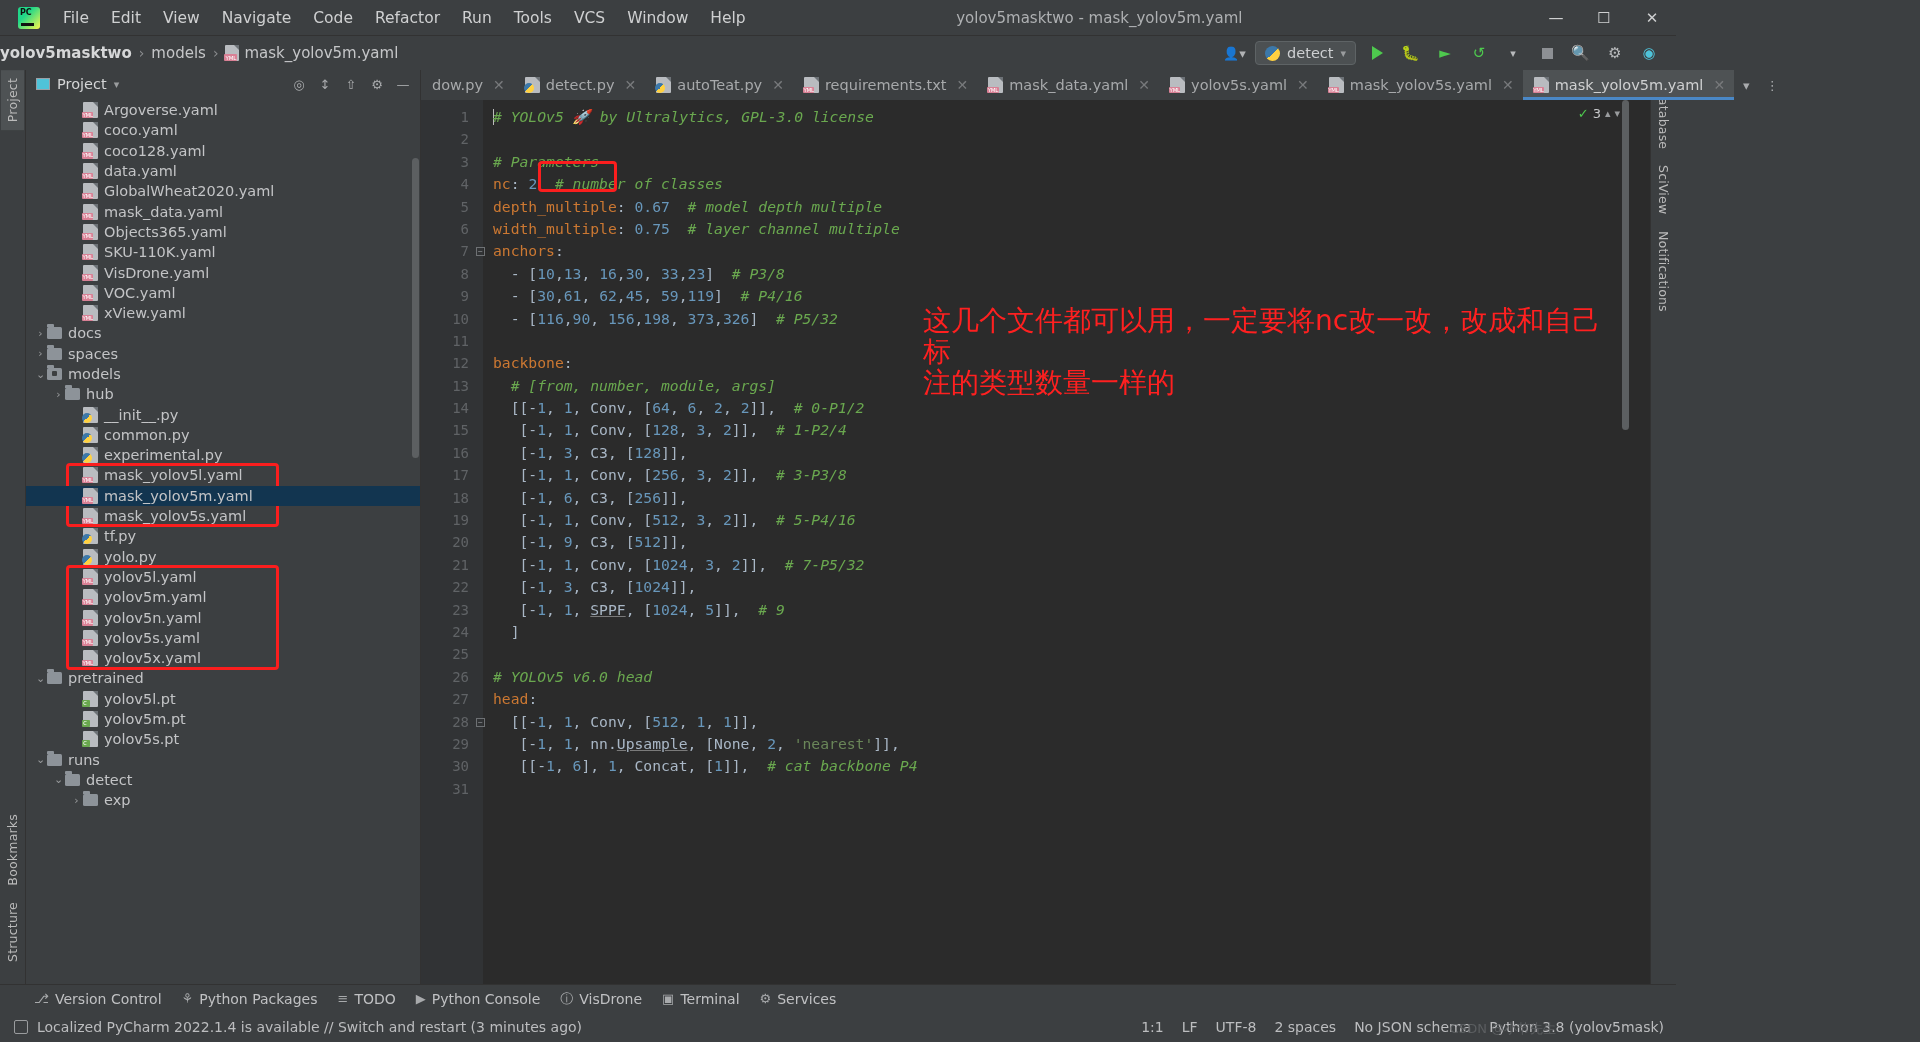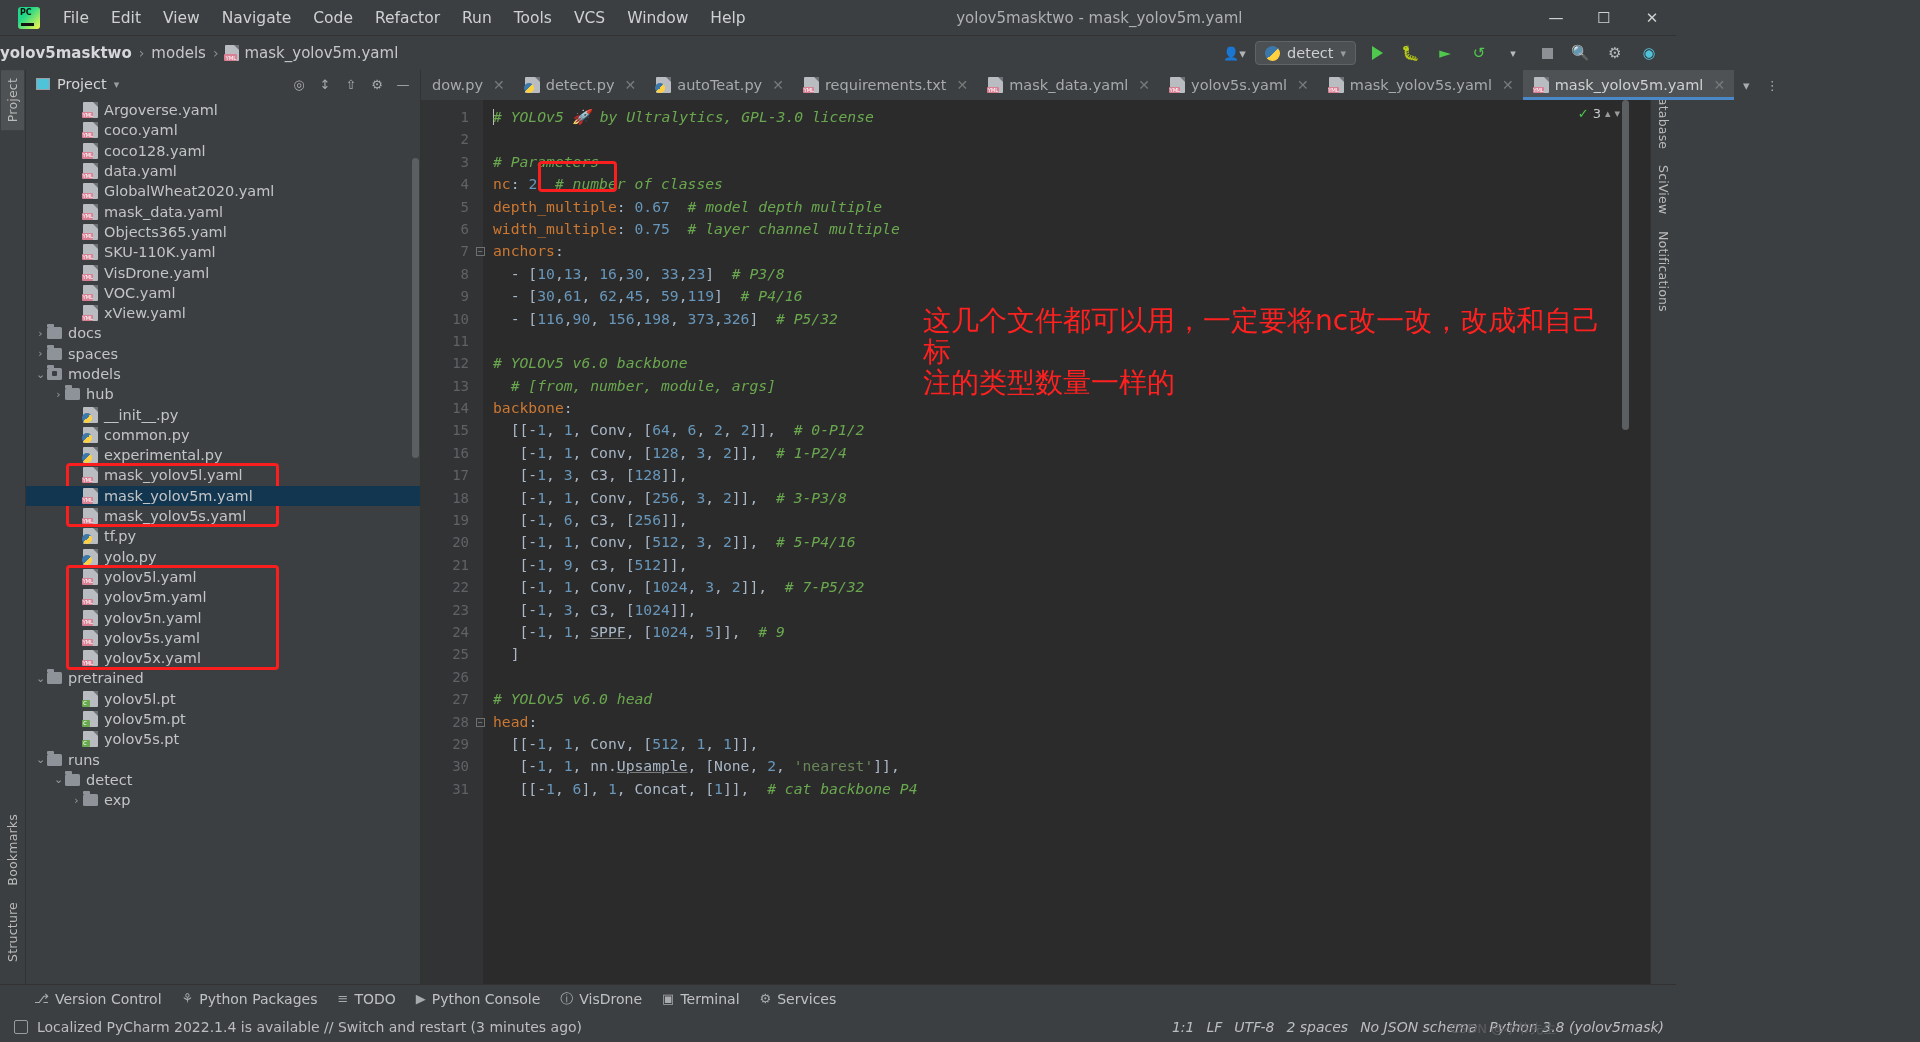--- a/index.html
+++ b/index.html
@@ -157,21 +157,21 @@
   
   .tw-bar { height: 28px; background:#3c3f41; display:flex; align-items:center; flex:0 0 28px;
             padding-left: 34px; gap: 20px; border-top:1px solid #323232;}
   .twb { display:flex; align-items:center; gap:6px; font-size:14px; color:#c0c1c3; }
   .twb .gi { font-size:13px; color:#a8aaac; }
 
   
   .statusbar { height: 30px; background:#3c3f41; display:flex; align-items:center; flex:0 0 30px;
             padding: 0 12px 0 14px; font-size:14px; color:#bcbdbf; gap:0px;}
   .sb-left { display:flex; align-items:center; gap:9px; }
-  .sb-right { margin-left:auto; display:flex; align-items:center; gap:12px;font-style:italic; }
+  .sb-right { margin-left:auto; display:flex; align-items:center; gap:18px; }
   .sb-item { color:#bcbdbf; }
   .bulb { width:14px;height:14px;border:1.5px solid #9a9c9e; border-radius:2px; display:inline-block;}
   .watermark { position:absolute; right:120px; bottom:4px; color:#5b5e60; font-size:13px;}
 </style>
 </head>
 <body>
 
 <div class="app">
 
   <div class="titlebar">
@@ -574,23 +574,22 @@
             <div class="cline">&nbsp;</div>
             <div class="cline"><span class="c-com"># Parameters</span></div>
             <div class="cline"><span class="c-key">nc</span><span class="c-txt">: </span><span class="c-num">2</span><span class="c-com">  # number of classes</span></div>
             <div class="cline"><span class="c-key">depth_multiple</span><span class="c-txt">: </span><span class="c-num">0.67</span><span class="c-com">  # model depth multiple</span></div>
             <div class="cline"><span class="c-key">width_multiple</span><span class="c-txt">: </span><span class="c-num">0.75</span><span class="c-com">  # layer channel multiple</span></div>
             <div class="cline"><span class="c-key">anchors</span><span class="c-txt">:</span></div>
             <div class="cline"><span class="c-txt">  - [</span><span class="c-num">10</span><span class="c-txt">,</span><span class="c-num">13</span><span class="c-txt">, </span><span class="c-num">16</span><span class="c-txt">,</span><span class="c-num">30</span><span class="c-txt">, </span><span class="c-num">33</span><span class="c-txt">,</span><span class="c-num">23</span><span class="c-txt">]</span><span class="c-com">  # P3/8</span></div>
             <div class="cline"><span class="c-txt">  - [</span><span class="c-num">30</span><span class="c-txt">,</span><span class="c-num">61</span><span class="c-txt">, </span><span class="c-num">62</span><span class="c-txt">,</span><span class="c-num">45</span><span class="c-txt">, </span><span class="c-num">59</span><span class="c-txt">,</span><span class="c-num">119</span><span class="c-txt">]</span><span class="c-com">  # P4/16</span></div>
             <div class="cline"><span class="c-txt">  - [</span><span class="c-num">116</span><span class="c-txt">,</span><span class="c-num">90</span><span class="c-txt">, </span><span class="c-num">156</span><span class="c-txt">,</span><span class="c-num">198</span><span class="c-txt">, </span><span class="c-num">373</span><span class="c-txt">,</span><span class="c-num">326</span><span class="c-txt">]</span><span class="c-com">  # P5/32</span></div>
             <div class="cline">&nbsp;</div>
-            <div class="cline"><span class="c-com"># YOLOv5 v6.0 backbone</span></div>
+            <div class="cline"><span class="c-key">backbone</span><span class="c-txt">:</span></div>
             <div class="cline"><span class="c-com">  # [from, number, module, args]</span></div>
-            <div class="cline"><span class="c-key">backbone</span><span class="c-txt">:</span></div>
             <div class="cline"><span class="c-txt">  [[-</span><span class="c-num">1</span><span class="c-txt">, </span><span class="c-num">1</span><span class="c-txt">, Conv, [</span><span class="c-num">64</span><span class="c-txt">, </span><span class="c-num">6</span><span class="c-txt">, </span><span class="c-num">2</span><span class="c-txt">, </span><span class="c-num">2</span><span class="c-txt">]],</span><span class="c-com">  # 0-P1/2</span></div>
             <div class="cline"><span class="c-txt">   [-</span><span class="c-num">1</span><span class="c-txt">, </span><span class="c-num">1</span><span class="c-txt">, Conv, [</span><span class="c-num">128</span><span class="c-txt">, </span><span class="c-num">3</span><span class="c-txt">, </span><span class="c-num">2</span><span class="c-txt">]],</span><span class="c-com">  # 1-P2/4</span></div>
             <div class="cline"><span class="c-txt">   [-</span><span class="c-num">1</span><span class="c-txt">, </span><span class="c-num">3</span><span class="c-txt">, C3, [</span><span class="c-num">128</span><span class="c-txt">]],</span></div>
             <div class="cline"><span class="c-txt">   [-</span><span class="c-num">1</span><span class="c-txt">, </span><span class="c-num">1</span><span class="c-txt">, Conv, [</span><span class="c-num">256</span><span class="c-txt">, </span><span class="c-num">3</span><span class="c-txt">, </span><span class="c-num">2</span><span class="c-txt">]],</span><span class="c-com">  # 3-P3/8</span></div>
             <div class="cline"><span class="c-txt">   [-</span><span class="c-num">1</span><span class="c-txt">, </span><span class="c-num">6</span><span class="c-txt">, C3, [</span><span class="c-num">256</span><span class="c-txt">]],</span></div>
             <div class="cline"><span class="c-txt">   [-</span><span class="c-num">1</span><span class="c-txt">, </span><span class="c-num">1</span><span class="c-txt">, Conv, [</span><span class="c-num">512</span><span class="c-txt">, </span><span class="c-num">3</span><span class="c-txt">, </span><span class="c-num">2</span><span class="c-txt">]],</span><span class="c-com">  # 5-P4/16</span></div>
             <div class="cline"><span class="c-txt">   [-</span><span class="c-num">1</span><span class="c-txt">, </span><span class="c-num">9</span><span class="c-txt">, C3, [</span><span class="c-num">512</span><span class="c-txt">]],</span></div>
             <div class="cline"><span class="c-txt">   [-</span><span class="c-num">1</span><span class="c-txt">, </span><span class="c-num">1</span><span class="c-txt">, Conv, [</span><span class="c-num">1024</span><span class="c-txt">, </span><span class="c-num">3</span><span class="c-txt">, </span><span class="c-num">2</span><span class="c-txt">]],</span><span class="c-com">  # 7-P5/32</span></div>
             <div class="cline"><span class="c-txt">   [-</span><span class="c-num">1</span><span class="c-txt">, </span><span class="c-num">3</span><span class="c-txt">, C3, [</span><span class="c-num">1024</span><span class="c-txt">]],</span></div>
             <div class="cline"><span class="c-txt">   [-</span><span class="c-num">1</span><span class="c-txt">, </span><span class="c-num">1</span><span class="c-txt">, </span><span class="c-fn">SPPF</span><span class="c-txt">, [</span><span class="c-num">1024</span><span class="c-txt">, </span><span class="c-num">5</span><span class="c-txt">]],</span><span class="c-com">  # 9</span></div>

